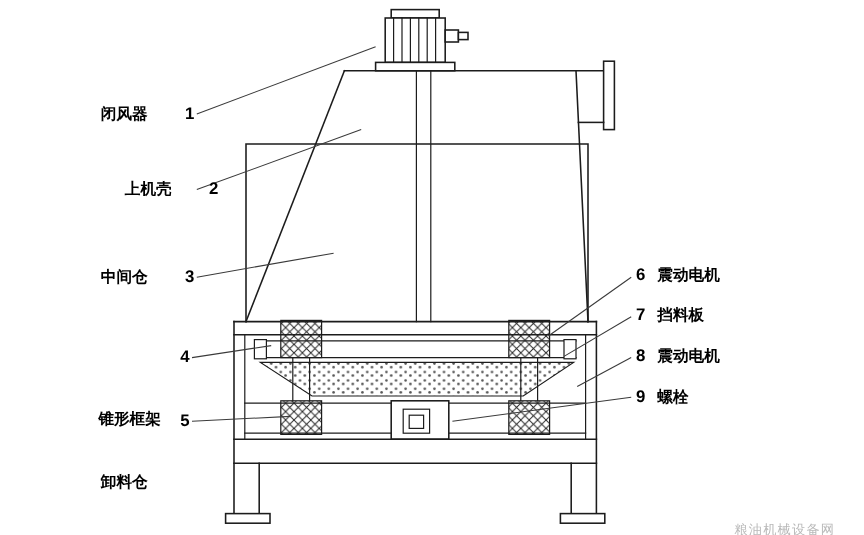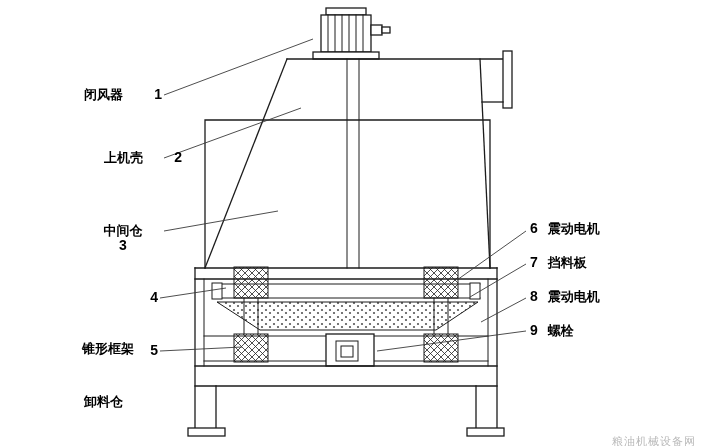--- a/index.html
+++ b/index.html
@@ -113,21 +113,21 @@
   </svg>
 
   <div class="plabel lrow" style="left:84px;top:87px;">
     <span>闭风器</span>
     <span class="num">1</span>
   </div>
   <div class="plabel lrow" style="left:84px;top:150px;margin-left:20px;">
     <span>上机壳</span>
     <span class="num">2</span>
   </div>
-  <div class="plabel lrow" style="left:84px;top:223px;flex-direction:column;">
+  <div class="plabel lrow" style="left:84px;top:223px;">
     <span>中间仓</span>
     <span class="num">3</span>
   </div>
   <div class="plabel stacked" style="left:82px;top:290px;">
     <div class="num-row num">4</div>
     <div class="name-row">锥形框架</div>
   </div>
   <div class="plabel stacked" style="left:84px;top:343px;width:78px;">
     <div class="num-row num">5</div>
     <div class="name-row">卸料仓</div>

